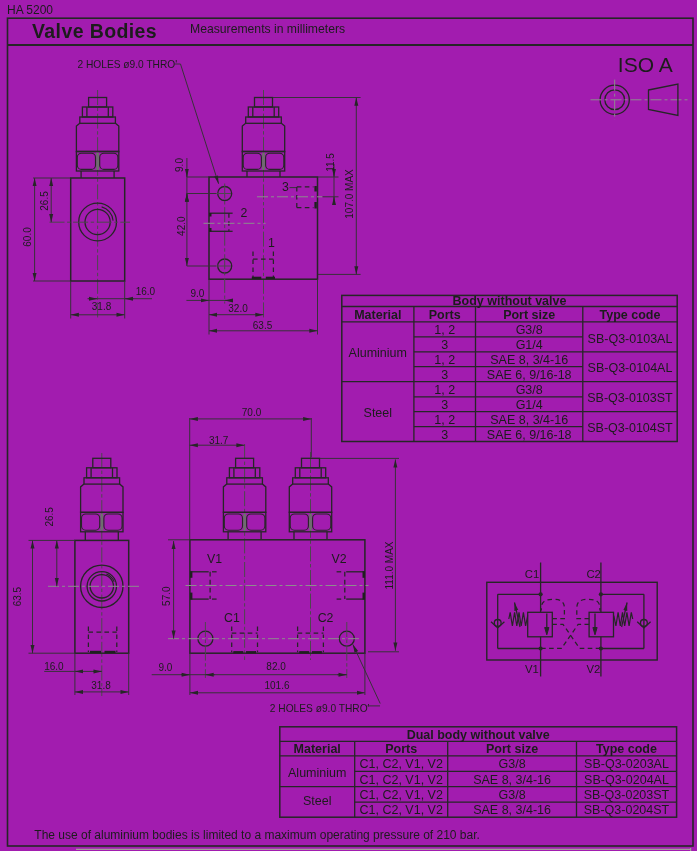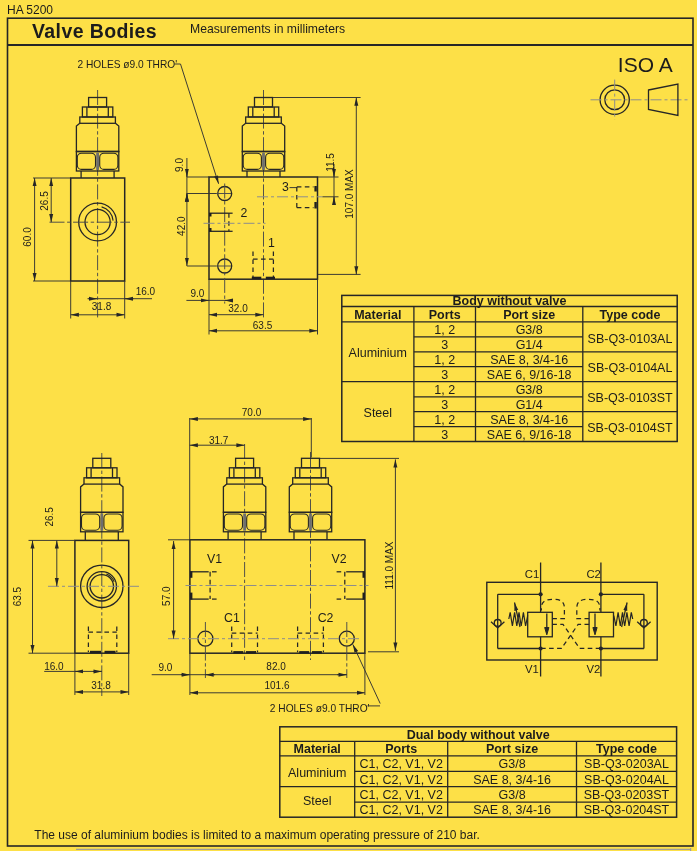--- a/index.html
+++ b/index.html
@@ -1,15 +1,15 @@
 <!DOCTYPE html>
 <html><head><meta charset="utf-8">
 <style>
 html,body{margin:0;padding:0;background:#f4f3f0;}
-#page{position:relative;width:697px;height:851px;background:#fde047;font-family:"Liberation Sans",sans-serif;overflow:hidden;}
+#page{position:relative;width:697px;height:851px;background:#a21caf;font-family:"Liberation Sans",sans-serif;overflow:hidden;}
 svg{position:absolute;top:0;left:0;}
 text{fill:#1c1c1c;font-family:"Liberation Sans",sans-serif;}
 .t10{font-size:10px;}
 .t11{font-size:10.2px;}
 .t12{font-size:12.3px;}
 .t13{font-size:12.5px;}
 .b13{font-size:12.5px;font-weight:bold;}
 .o{stroke:#262626;fill:none;stroke-width:1.3;}
 .o15{stroke:#262626;fill:none;stroke-width:1.5;}
 .d{stroke:#333;fill:none;stroke-width:0.95;}

